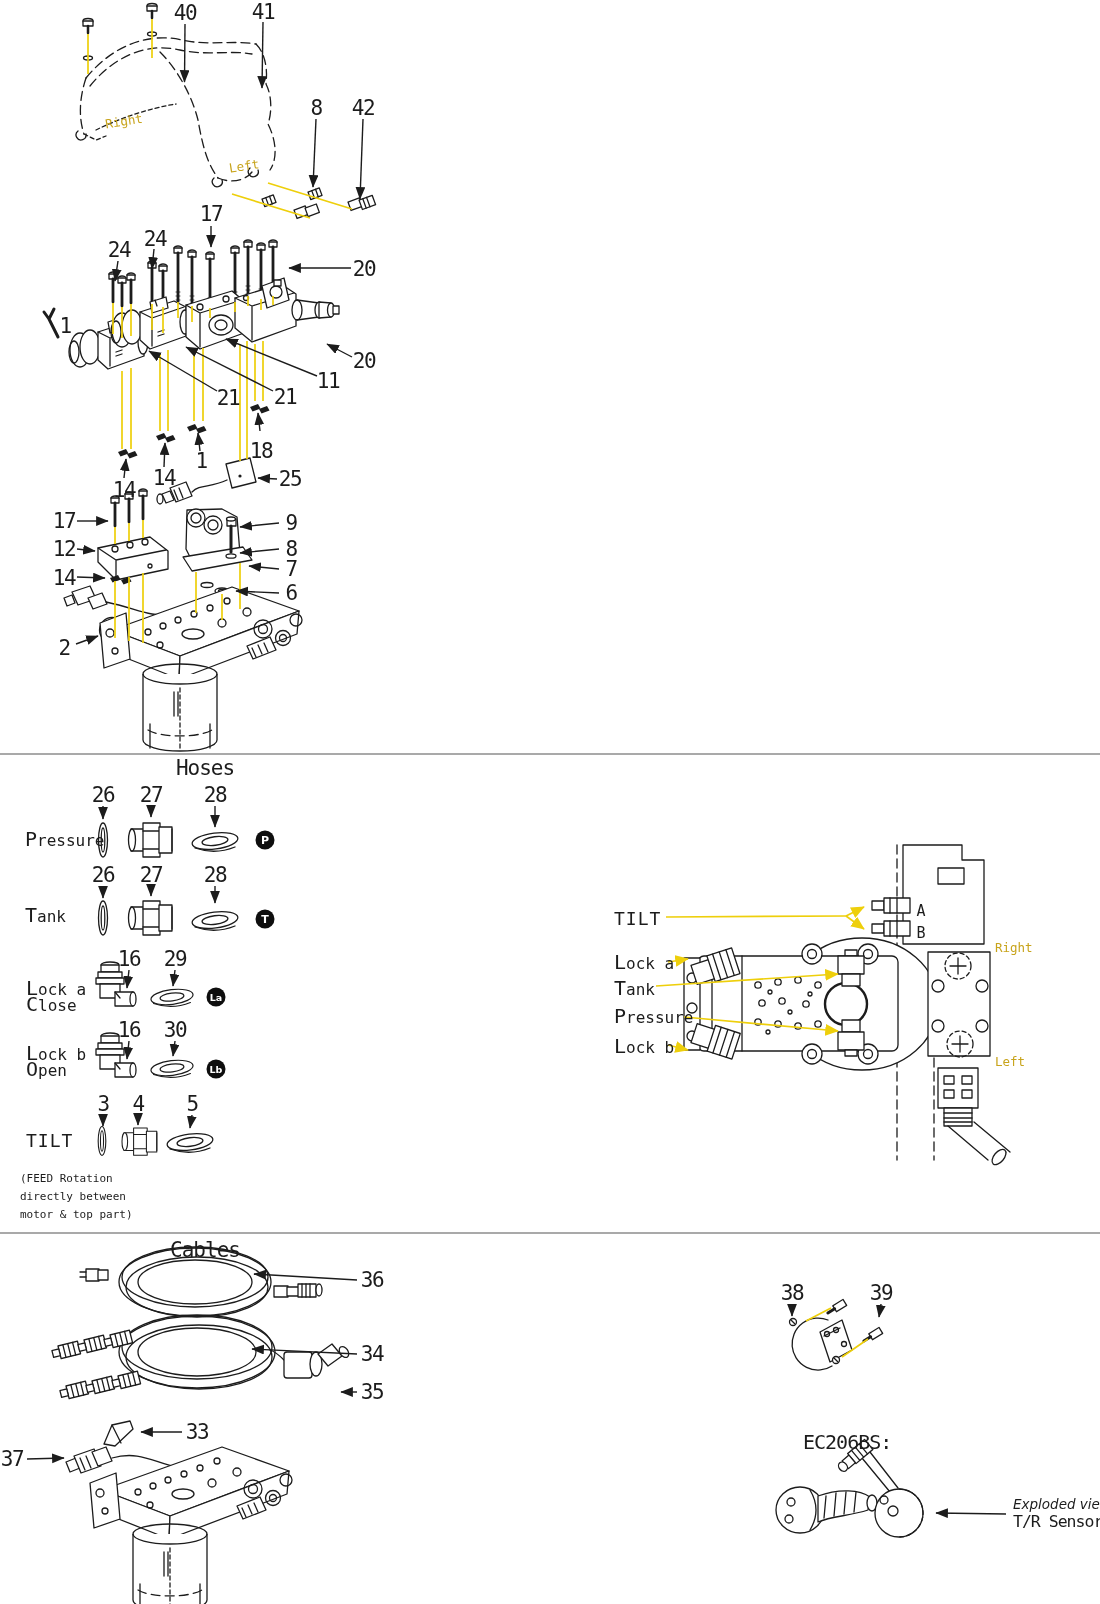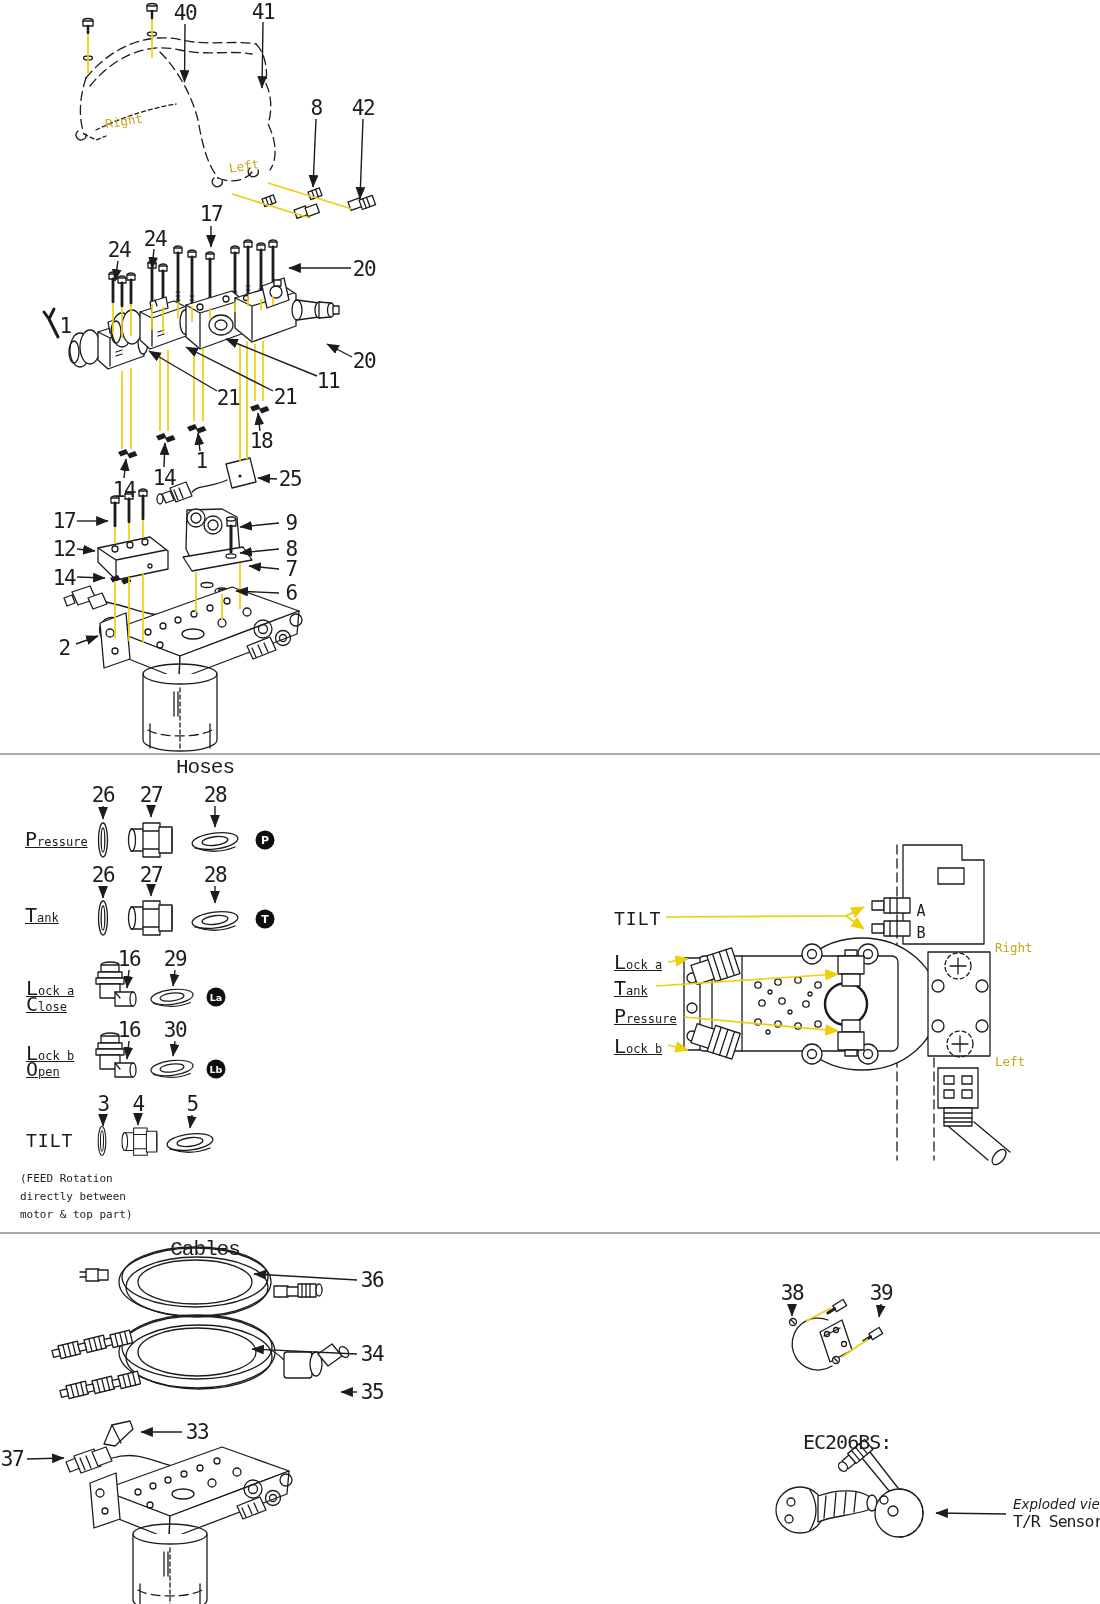--- a/index.html
+++ b/index.html
@@ -10,22 +10,22 @@
   .ln{fill:none;stroke:var(--line,#1c1c1c);stroke-width:1.3;stroke-linecap:round;stroke-linejoin:round;}
   .lnf{fill:#fff;stroke:var(--line,#1c1c1c);stroke-width:1.3;stroke-linejoin:round;}
   .blk{fill:var(--line,#1c1c1c);stroke:none;}
   .yl{fill:none;stroke:var(--leader_yellow,#eecf0b);stroke-width:1.7;}
   .cl{fill:none;stroke:var(--line,#1c1c1c);stroke-width:1.4;}
   .dash{stroke-dasharray:9 5;}
   .dash2{stroke-dasharray:4 3;}
   .div{stroke:var(--divider,#a9a9a9);stroke-width:2;}
   
   .pn{position:absolute;transform:translate(-50%,-50%);font-size:21px;letter-spacing:-1.5px;white-space:nowrap;}
-  .sec-title{position:absolute;transform:translate(-50%,0);font-size:21px;letter-spacing:-1px;white-space:nowrap;font-family:Liberation Mono, monospace;}
-  .row-label{position:absolute;font-size:12px;line-height:15px;white-space:nowrap;text-decoration:underline;}
+  .sec-title{position:absolute;transform:translate(-50%,0);font-size:21px;letter-spacing:-1px;white-space:nowrap;}
+  .row-label{position:absolute;font-size:16px;line-height:15px;white-space:nowrap;}
   .row-label::first-letter{font-size:20px;}
   .tilt-lab{position:absolute;font-size:18px;letter-spacing:1px;}
   .note{position:absolute;font-size:11px;white-space:nowrap;}
   .gold{position:absolute;color:var(--gold_text,#c8a41c);font-size:12.5px;white-space:nowrap;}
   .gold.rot{transform:translate(-50%,-50%) rotate(-9deg);}
   .ab{position:absolute;font-size:15px;transform:translate(-50%,-50%);}
   .badge{position:absolute;width:19px;height:19px;border-radius:50%;background:var(--badge_bg,#0e0e0e);
          color:var(--badge_fg,#fff);display:flex;align-items:center;justify-content:center;
          font:bold 11px "DejaVu Sans",sans-serif;transform:translate(-50%,-50%);}
   .badge.sm{font-size:9.5px;}
@@ -616,21 +616,21 @@
 <div class="pn" style="left:363px;top:108px">42</div>
 <div class="pn" style="left:211px;top:214px">17</div>
 <div class="pn" style="left:119px;top:250px">24</div>
 <div class="pn" style="left:155px;top:239px">24</div>
 <div class="pn" style="left:364px;top:269px">20</div>
 <div class="pn" style="left:65px;top:326px">1</div>
 <div class="pn" style="left:228px;top:398px">21</div>
 <div class="pn" style="left:285px;top:397px">21</div>
 <div class="pn" style="left:328px;top:381px">11</div>
 <div class="pn" style="left:364px;top:361px">20</div>
-<div class="pn" style="left:261px;top:441px">18</div>
+<div class="pn" style="left:261px;top:451px">18</div>
 <div class="pn" style="left:201px;top:461px">1</div>
 <div class="pn" style="left:164px;top:478px">14</div>
 <div class="pn" style="left:290px;top:479px">25</div>
 <div class="pn" style="left:124px;top:490px">14</div>
 <div class="pn" style="left:64px;top:521px">17</div>
 <div class="pn" style="left:291px;top:523px">9</div>
 <div class="pn" style="left:64px;top:549px">12</div>
 <div class="pn" style="left:291px;top:549px">8</div>
 <div class="pn" style="left:64px;top:578px">14</div>
 <div class="pn" style="left:291px;top:569px">7</div>

